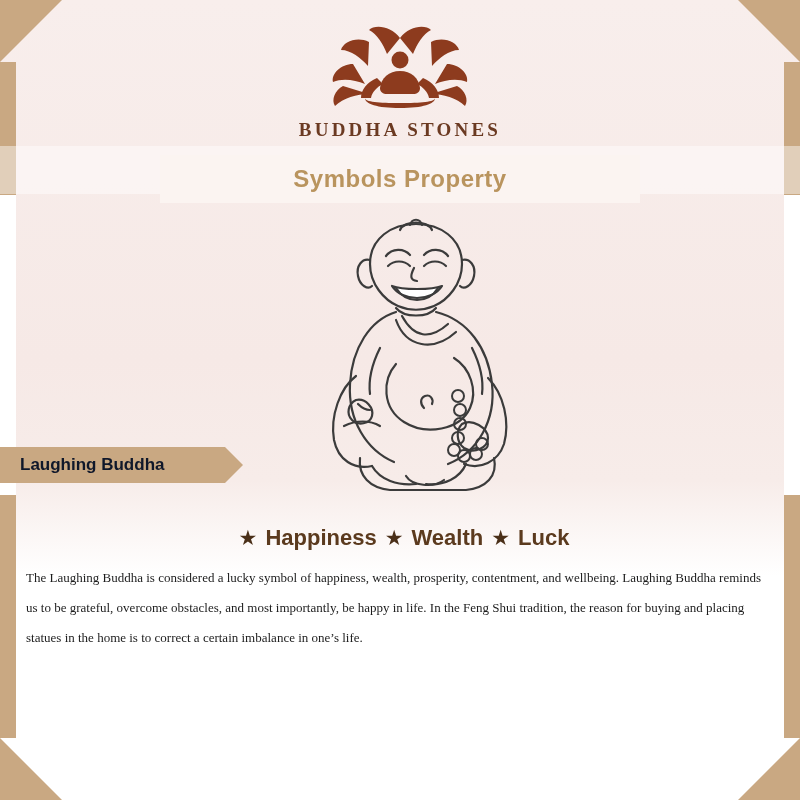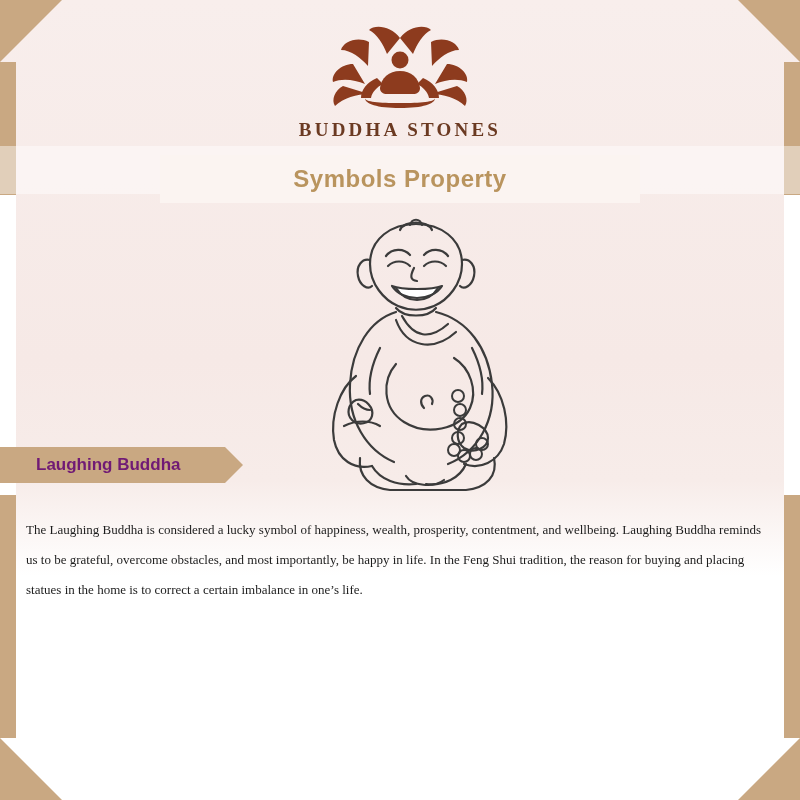--- a/index.html
+++ b/index.html
@@ -165,24 +165,24 @@
     position: absolute;
     right: -18px;
     top: 0;
     width: 0;
     height: 0;
     border-left: 18px solid #c9a882;
     border-top: 18px solid transparent;
     border-bottom: 18px solid transparent;
   }
   .label-text {
-    padding-left: 36px;
+    padding-left: 20px;
     font-size: 17px;
     font-weight: bold;
-    color: #701a75;
+    color: #0f172a;
   }
 
   
   .keywords {
     position: relative;
     margin-top: 22px;
     text-align: center;
     z-index: 6;
     font-size: 0;
   }
@@ -322,16 +322,24 @@
         <path d="M160 140 C152 156, 148 170, 150 186"></path>
         <path d="M252 140 C260 156, 264 170, 262 186"></path>
       </g>
     </svg>
   </div>
 
   <div class="label-ribbon">
     <span class="label-text">Laughing Buddha</span>
   </div>
 
+  <div class="keywords">
+    <span class="kw-star">★</span>
+    <span class="kw">Happiness</span>
+    <span class="kw-star">★</span>
+    <span class="kw">Wealth</span>
+    <span class="kw-star">★</span>
+    <span class="kw">Luck</span>
+  </div>
 
   <p class="body-copy">The Laughing Buddha is considered a lucky symbol of happiness, wealth, prosperity, contentment, and wellbeing. Laughing Buddha reminds us to be grateful, overcome obstacles, and most importantly, be happy in life. In the Feng Shui tradition, the reason for buying and placing statues in the home is to correct a certain imbalance in one’s life.</p>
 
 </div>
 
 </body></html>

